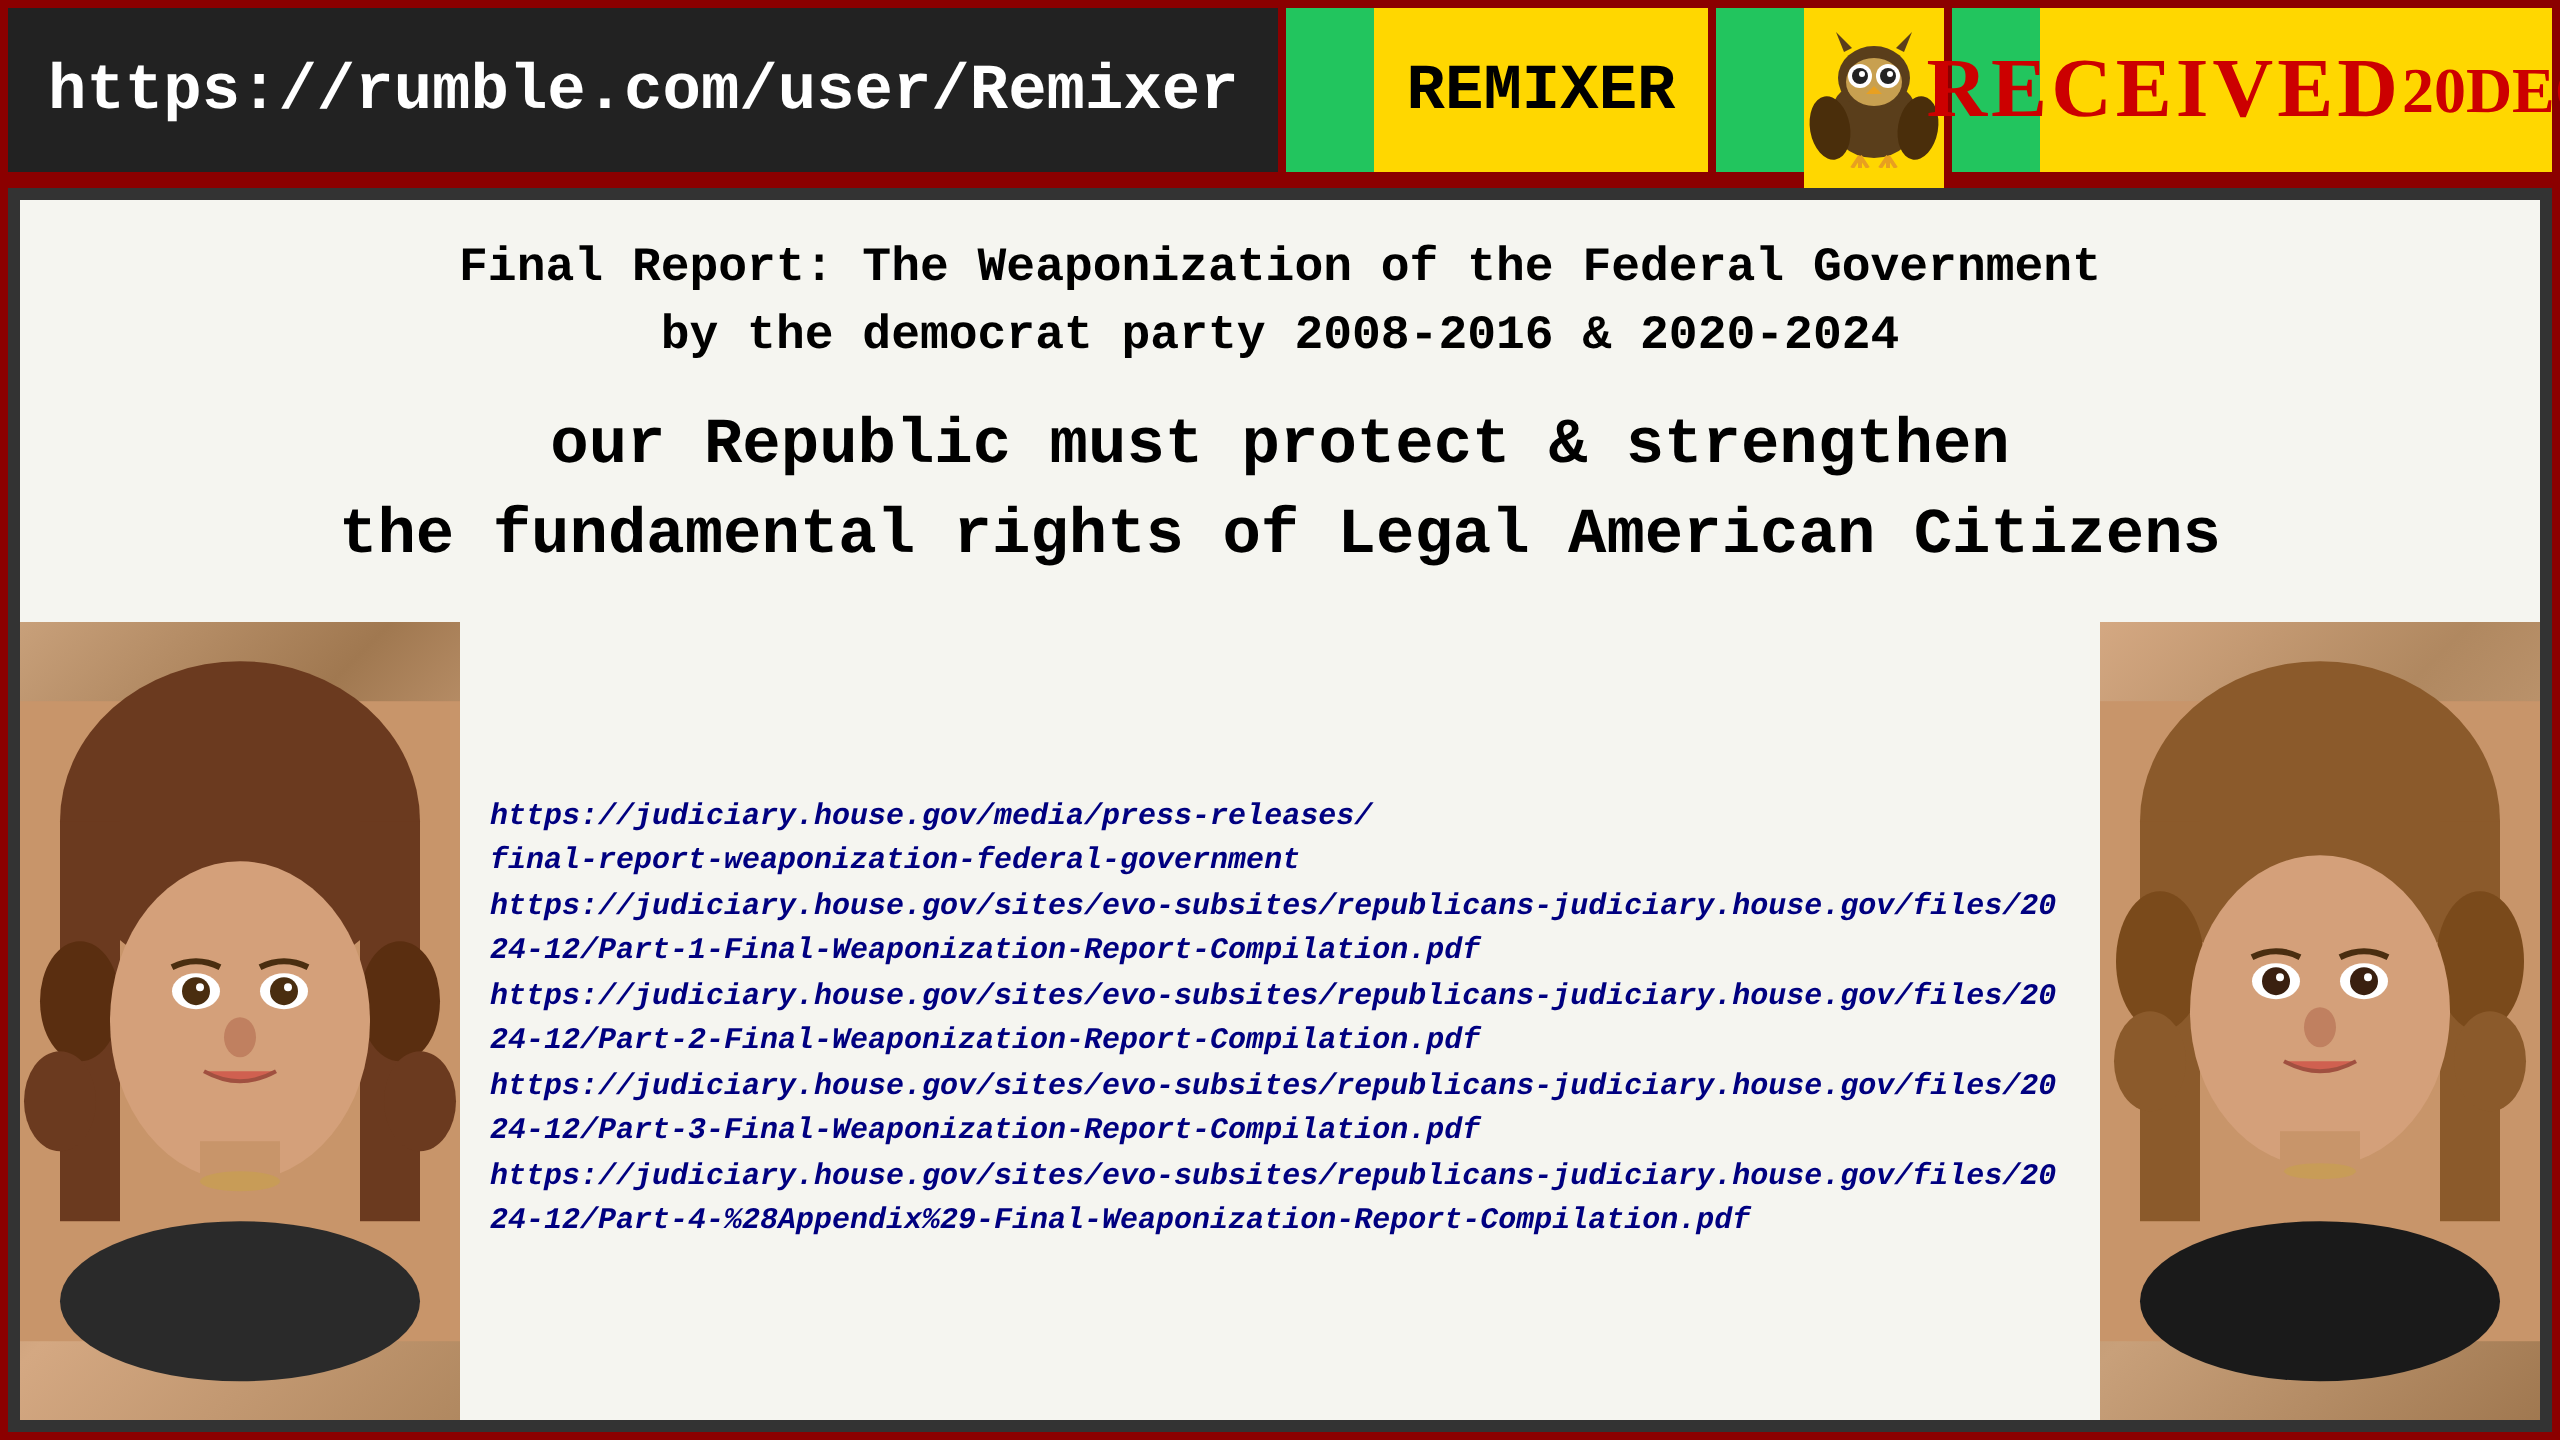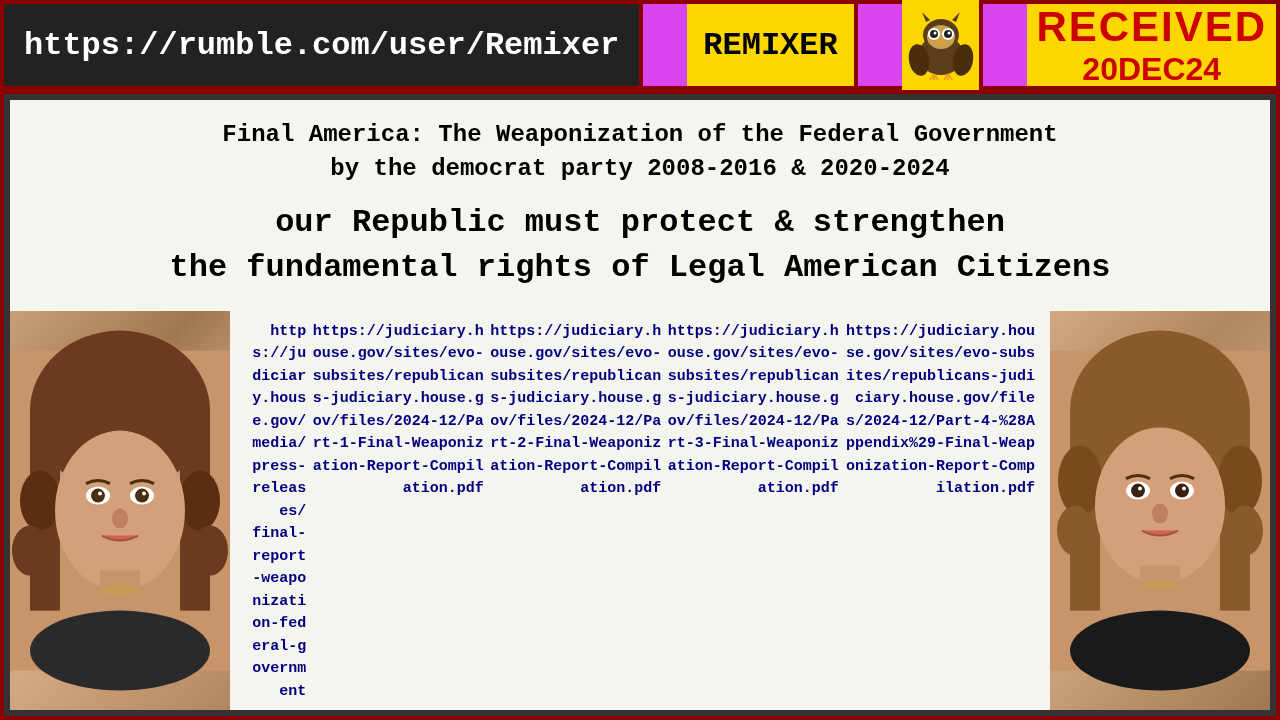--- a/index.html
+++ b/index.html
@@ -10,22 +10,22 @@
       background: #8B0000;
       display: flex;
       flex-direction: column;
       overflow: hidden;
       font-family: 'Courier New', Courier, monospace;
     }
 
     
     .top-bar {
       display: flex;
-      align-items: center;
-      background: #d946ef;
+      align-items: flex-start;
+      background: #22c55e;
       border: 4px solid #8B0000;
       height: 90px;
       flex-shrink: 0;
       gap: 44px;
     }
 
     .url-box {
       flex: 1;
       background: #222;
       color: #fff;
@@ -59,26 +59,26 @@
       align-items: center;
       justify-content: center;
       background: #FFD700;
       border-right: 4px solid #8B0000;
       font-size: 60px;
     }
 
     .received-box {
       background: #FFD700;
       color: #CC0000;
-      font-family: Liberation Sans, sans-serif;
+      font-family: Liberation Serif, serif;
       font-weight: 900;
       padding: 5px 20px;
       height: 100%;
       display: flex;
-      flex-direction: column;
+      flex-direction: row;
       align-items: center;
       justify-content: center;
       min-width: 180px;
     }
 
     .received-text {
       font-size: 42px;
       font-weight: 900;
       color: #CC0000;
       letter-spacing: 2px;
@@ -160,24 +160,25 @@
     
     .face-svg {
       width: 100%;
       height: 100%;
     }
 
     .links-section {
       flex: 1;
       background: #f5f5f0;
       padding: 10px 15px;
-      text-align: right;
-      display: flex;
-      flex-direction: row;
-      justify-content: center;
+      text-align: left;
+      display: flex;
+      flex-direction: column;
+      justify-content: center;
+      font-style: italic;
     }
 
     .link-text {
       font-family: 'Courier New', Courier, monospace;
       font-size: 15px;
       font-weight: bold;
       color: #000080;
       line-height: 1.5;
       word-break: break-all;
     }
@@ -228,21 +229,21 @@
   <div class="received-box">
     <span class="received-text">RECEIVED</span>
     <span class="received-date">20DEC24</span>
   </div>
 </div>
 
 <div class="main-content">
 
   <div class="text-section">
     <div class="title-text">
-      <span>Final America: The Weaponization of the Federal Government</span><br>
+      <span>Final Report: The Weaponization of the Federal Government</span><br>
       <span>by the democrat party 2008-2016 &amp; 2020-2024</span>
     </div>
     <div class="subtitle-text">
       <span>our Republic must protect &amp; strengthen</span><br>
       <span>the fundamental rights of Legal American Citizens</span><br>
     </div>
   </div>
 
   <div class="content-row">
 

